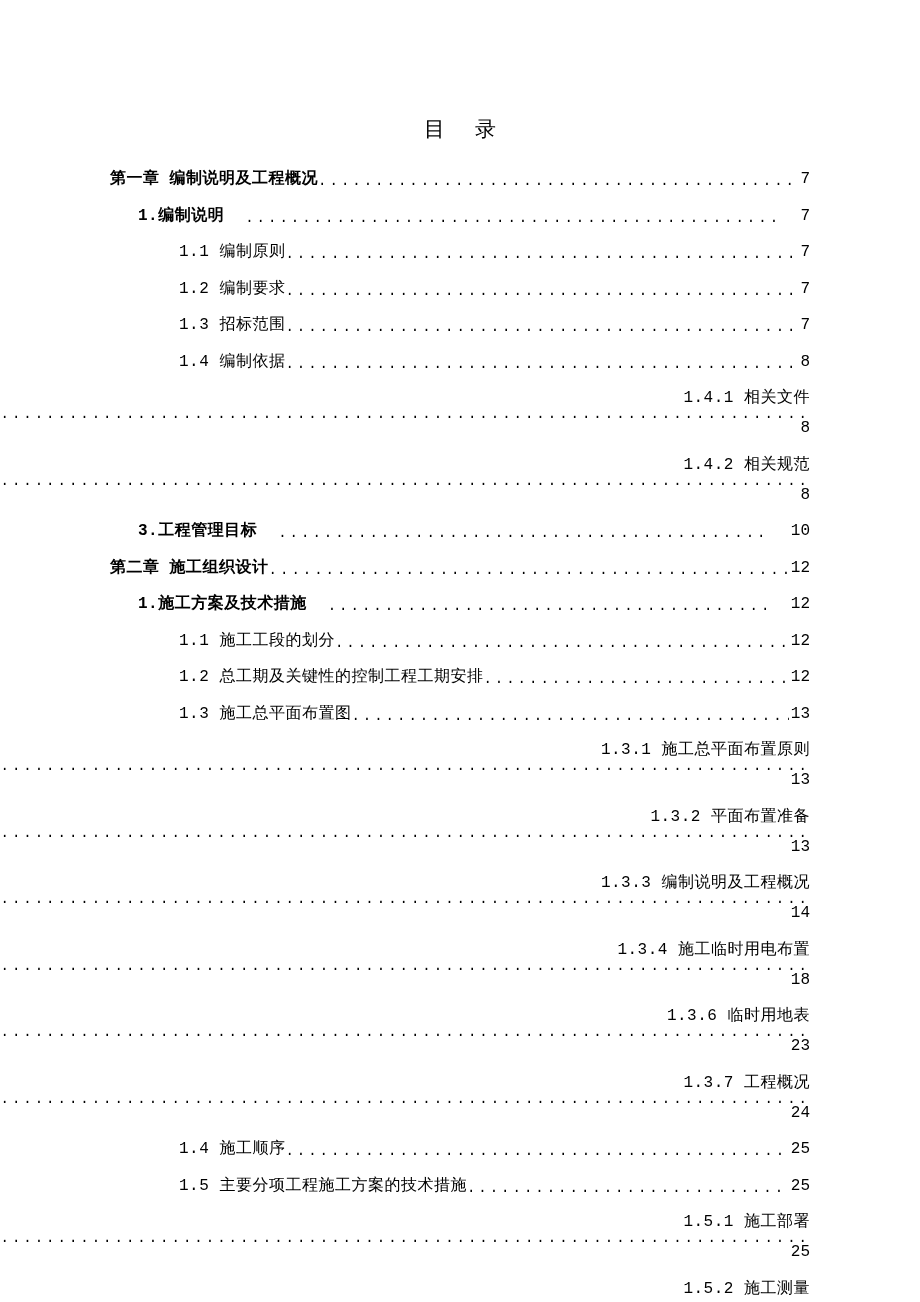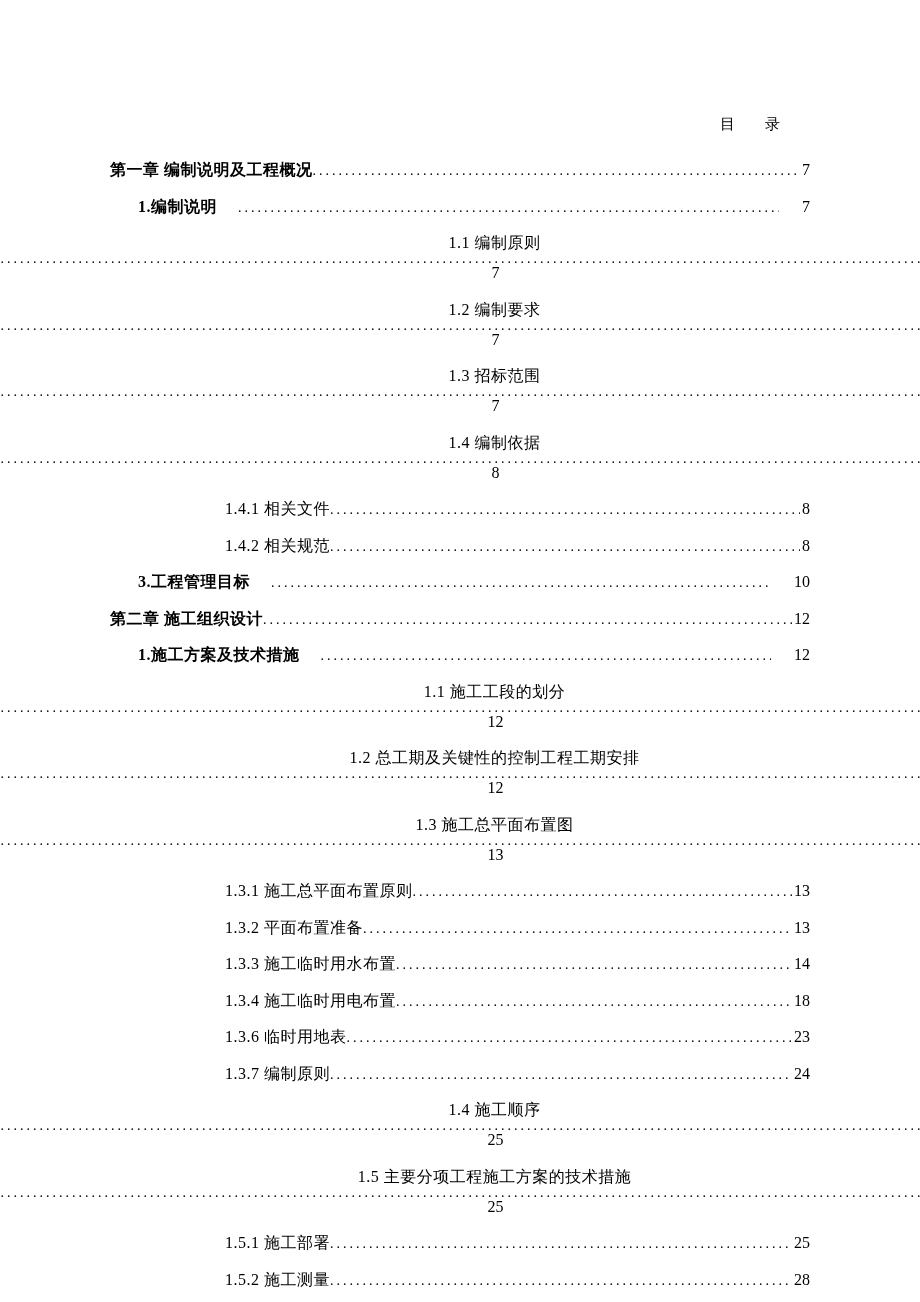--- a/index.html
+++ b/index.html
@@ -9,34 +9,35 @@
     color: #000;
   }
   .page {
     width: 920px;
     height: 1302px;
     box-sizing: border-box;
     padding: 115px 110px 100px 110px;
     position: relative;
   }
   .title {
-    text-align: right;
-    font-size: 15px;
+    text-align: center;
+    font-size: 21px;
     letter-spacing: 30px;
     margin-bottom: 28px;
     font-weight: normal;
     padding-left: 30px;
   }
   .toc-line {
     display: flex;
-    align-items: center;
+    align-items: flex-end;
     font-size: 16px;
     line-height: 1.0;
     margin-bottom: 20.5px;
     white-space: nowrap;
+    font-family: Liberation Mono, monospace;
   }
   .toc-line.bold .label {
     font-weight: bold;
   }
   .toc-line .label {
     flex: 0 0 auto;
     letter-spacing: 0.5px;
   }
   .toc-line .dots {
     flex: 1 1 auto;
@@ -49,22 +50,22 @@
   .toc-line .dots::after {
     content: "................................................................................................................................................................";
   }
   .toc-line .pageno {
     flex: 0 0 auto;
     padding-left: 2px;
     font-size: 16px;
   }
   .indent-0 { padding-left: 0px; }
   .indent-1 { padding-left: 28px; gap: 21px; }
-  .indent-2 { padding-left: 69px; flex-direction: column; }
-  .indent-3 { padding-left: 115px; }
+  .indent-2 { padding-left: 69px; }
+  .indent-3 { padding-left: 115px; flex-direction: column; }
 </style>
 </head>
 <body>
 
 <div class="page">
   <div class="title">目录</div>
   <div id="toc-container">
       <div class="toc-line indent-0 bold">
         <span class="label">第一章 编制说明及工程概况</span>
         <span class="dots"></span>
@@ -139,36 +140,36 @@
         <span class="label">1.3.1 施工总平面布置原则</span>
         <span class="dots"></span>
         <span class="pageno">13</span>
       </div>
       <div class="toc-line indent-3">
         <span class="label">1.3.2 平面布置准备</span>
         <span class="dots"></span>
         <span class="pageno">13</span>
       </div>
       <div class="toc-line indent-3">
-        <span class="label">1.3.3 施工临时用水布置</span>
+        <span class="label">1.3.3 编制说明及工程概况</span>
         <span class="dots"></span>
         <span class="pageno">14</span>
       </div>
       <div class="toc-line indent-3">
         <span class="label">1.3.4 施工临时用电布置</span>
         <span class="dots"></span>
         <span class="pageno">18</span>
       </div>
       <div class="toc-line indent-3">
         <span class="label">1.3.6 临时用地表</span>
         <span class="dots"></span>
         <span class="pageno">23</span>
       </div>
       <div class="toc-line indent-3">
-        <span class="label">1.3.7 编制原则</span>
+        <span class="label">1.3.7 工程概况</span>
         <span class="dots"></span>
         <span class="pageno">24</span>
       </div>
       <div class="toc-line indent-2">
         <span class="label">1.4 施工顺序</span>
         <span class="dots"></span>
         <span class="pageno">25</span>
       </div>
       <div class="toc-line indent-2">
         <span class="label">1.5 主要分项工程施工方案的技术措施</span>

